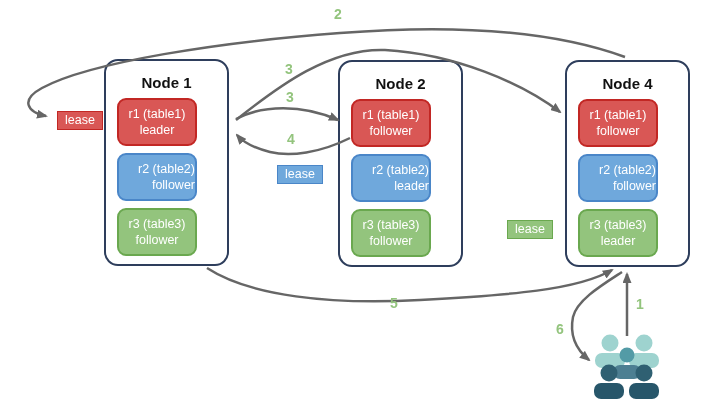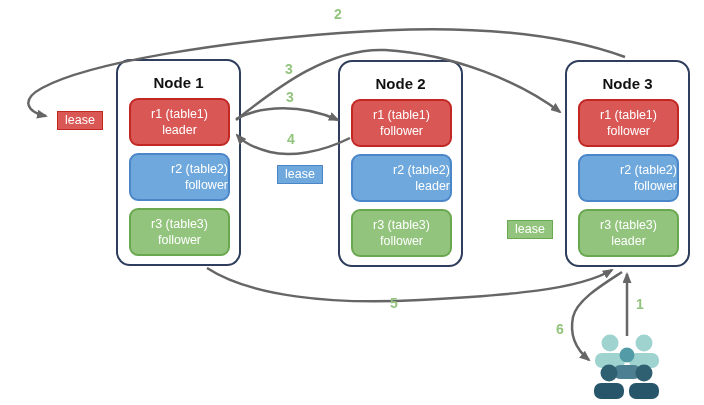--- a/index.html
+++ b/index.html
@@ -8,21 +8,21 @@
     font-family:"Liberation Sans",sans-serif;
   }
   .node{
     position:absolute;width:125px;height:207px;background:#ffffff;
     border:2px solid #2e3e5c;border-radius:14px;box-sizing:border-box;z-index:1;
   }
   .node-title{
     text-align:center;margin-top:13px;font-size:15px;font-weight:bold;color:#111111;
   }
   .replica{
-    position:absolute;left:11px;width:101px;height:48px;border-radius:9px;
+    position:absolute;left:11px;width:80px;height:48px;border-radius:9px;
     box-sizing:border-box;border:2px solid;display:flex;flex-direction:column;
     align-items:center;justify-content:center;color:#ffffff;font-size:12.5px;line-height:1.3;
   }
   .replica.red{background:#d95755;border-color:#c22724;}
   .replica.blue{background:#6fa8dc;border-color:#4a86c8;align-items:flex-end;}
   .replica.green{background:#93c47d;border-color:#6aa84f;}
   .r-top{top:37px;} .r-mid{top:92px;} .r-bot{top:147px;}
   .lease{
     position:absolute;height:19px;padding:0 7px;border-radius:0;border:1.5px solid;
     box-sizing:border-box;color:#ffffff;font-size:12.5px;line-height:16px;text-align:center;z-index:3;
@@ -37,21 +37,21 @@
   .s1{left:636px;top:296px;} .s2{left:334px;top:6px;}
   .s3a{left:285px;top:61px;} .s3b{left:286px;top:89px;}
   .s4{left:287px;top:131px;} .s5{left:390px;top:295px;}
   .s6{left:556px;top:321px;}
 </style>
 </head>
 <body>
 
 <div id="canvas">
 
-  <div class="node" style="left:116px;top:59px;">
+  <div class="node" style="left:104px;top:59px;">
     <div class="node-title">Node 1</div>
     <div class="replica red r-top">
       <span>r1 (table1)</span>
       <span>leader</span>
     </div>
     <div class="replica blue r-mid">
       <span>r2 (table2)</span>
       <span>follower</span>
     </div>
     <div class="replica green r-bot">
@@ -70,21 +70,21 @@
       <span>r2 (table2)</span>
       <span>leader</span>
     </div>
     <div class="replica green r-bot">
       <span>r3 (table3)</span>
       <span>follower</span>
     </div>
   </div>
 
   <div class="node" style="left:565px;top:60px;">
-    <div class="node-title">Node 3</div>
+    <div class="node-title">Node 4</div>
     <div class="replica red r-top">
       <span>r1 (table1)</span>
       <span>follower</span>
     </div>
     <div class="replica blue r-mid">
       <span>r2 (table2)</span>
       <span>follower</span>
     </div>
     <div class="replica green r-bot">
       <span>r3 (table3)</span>

